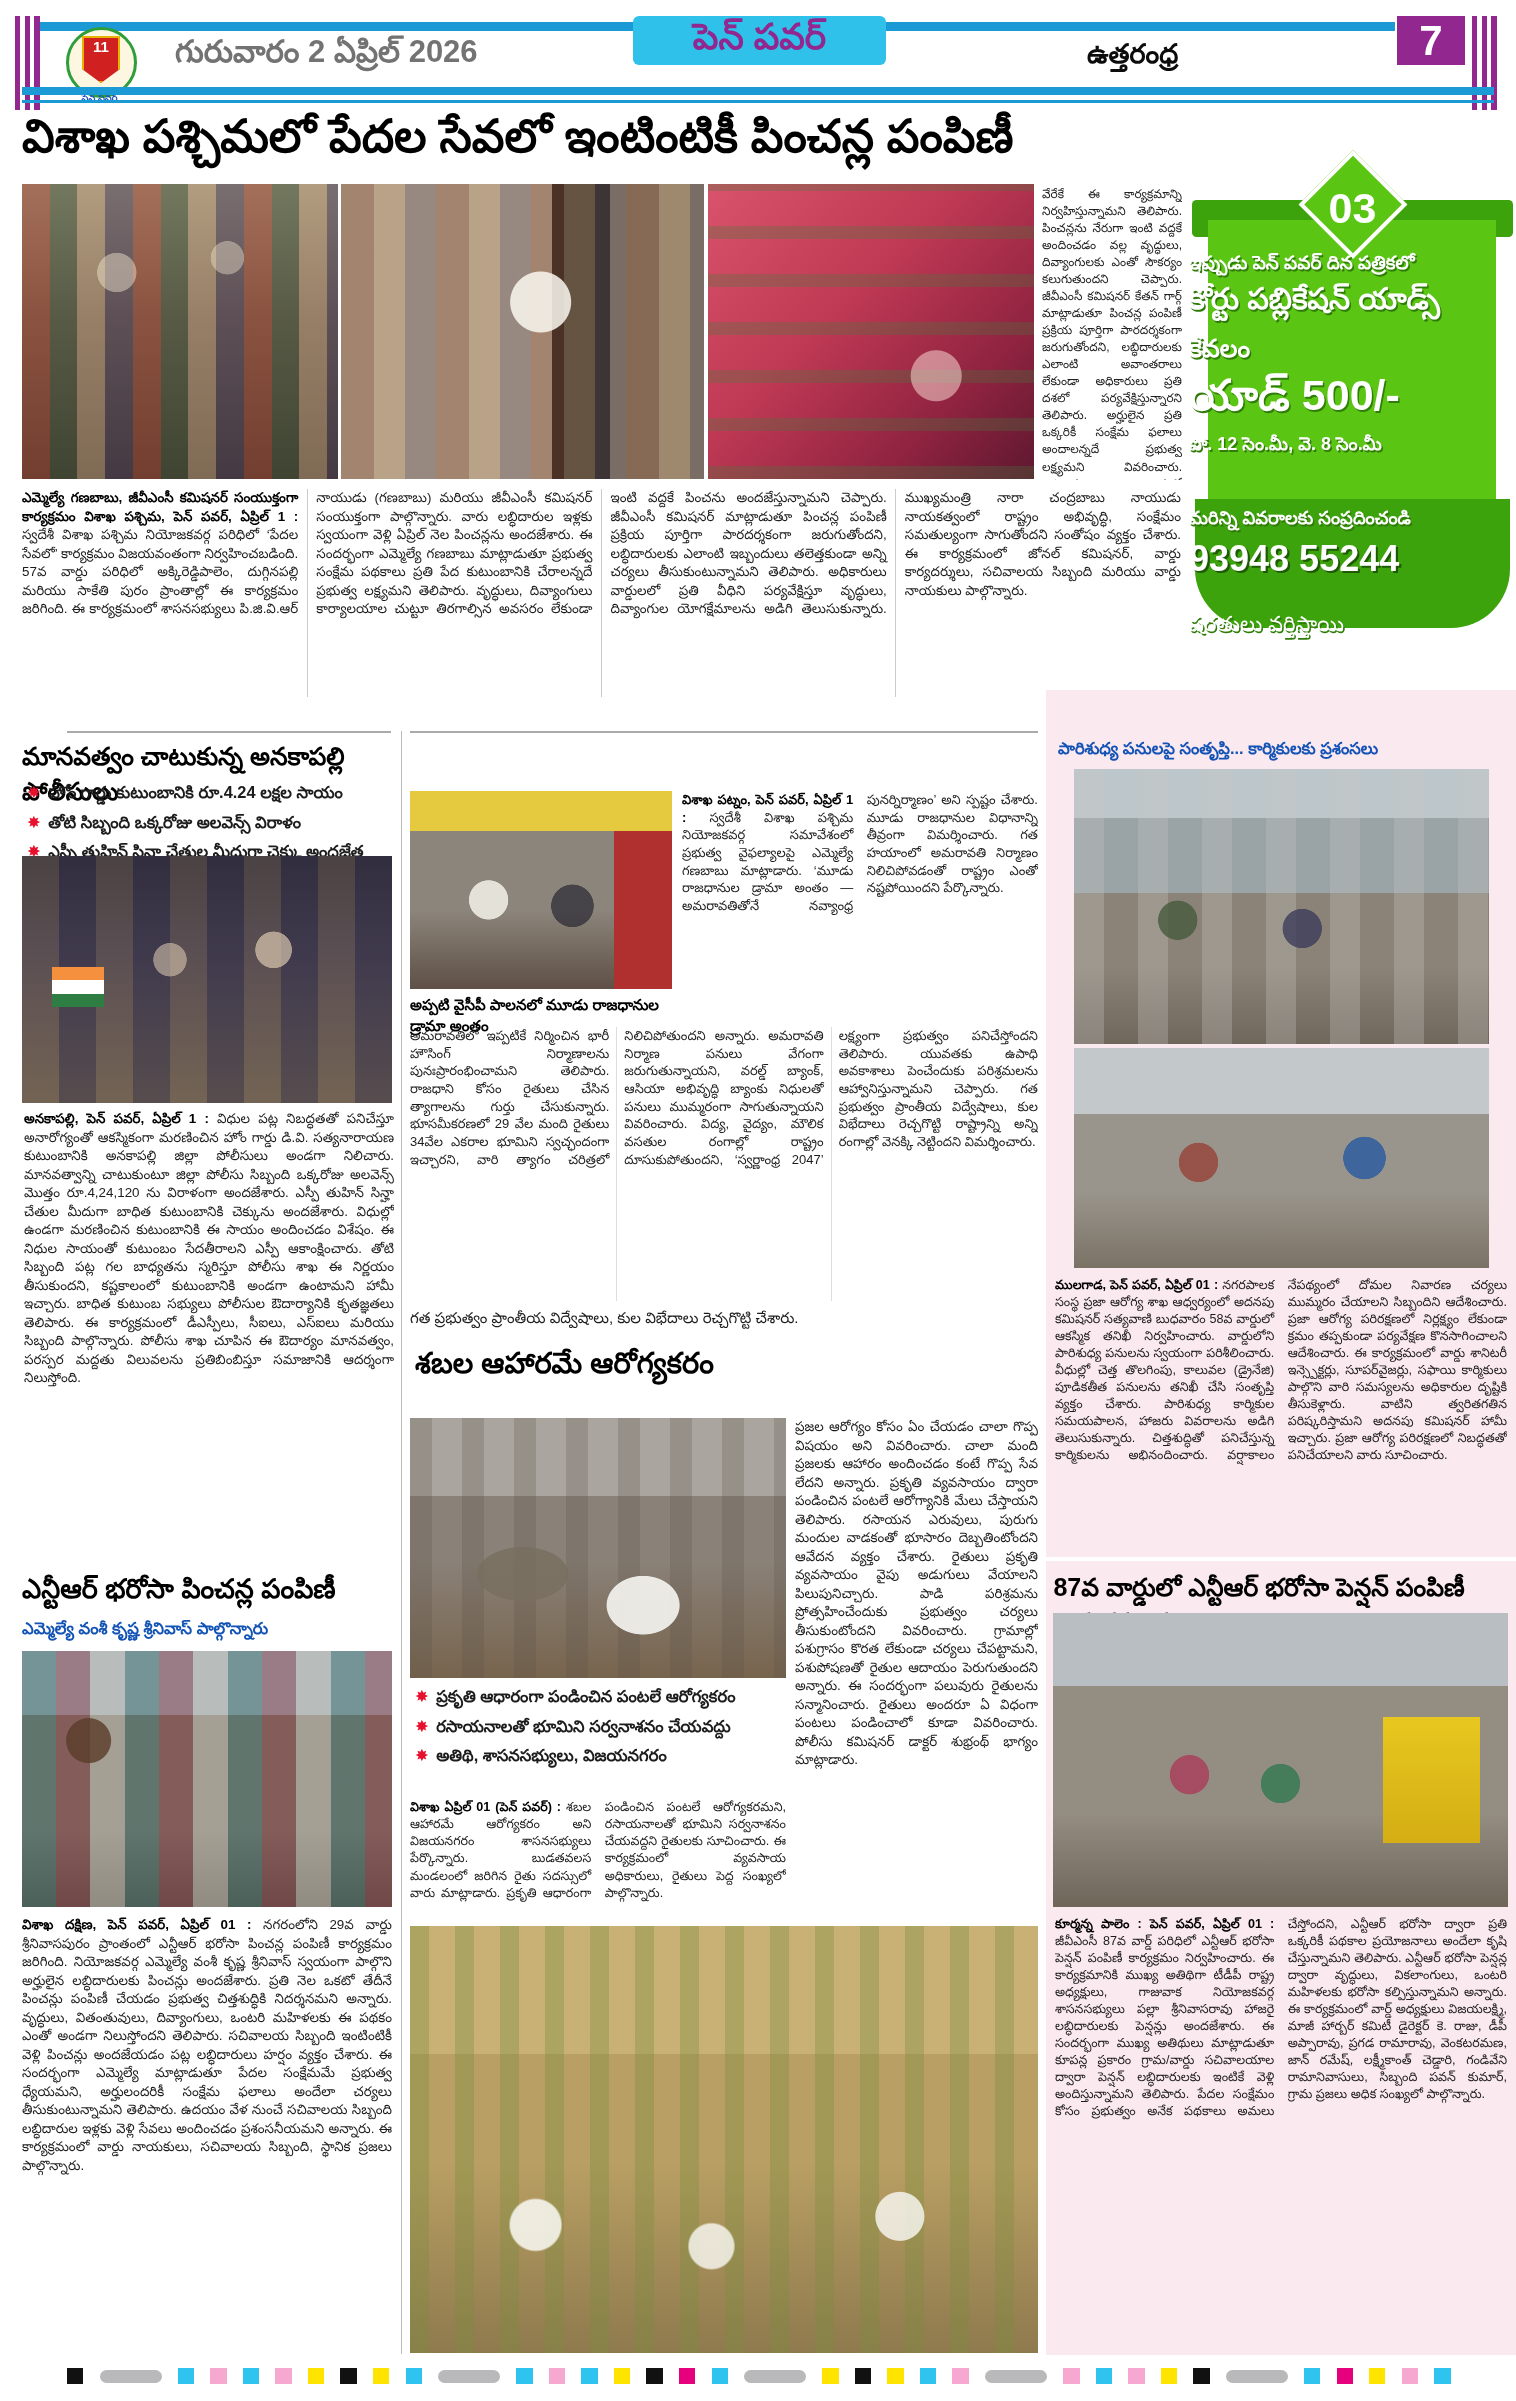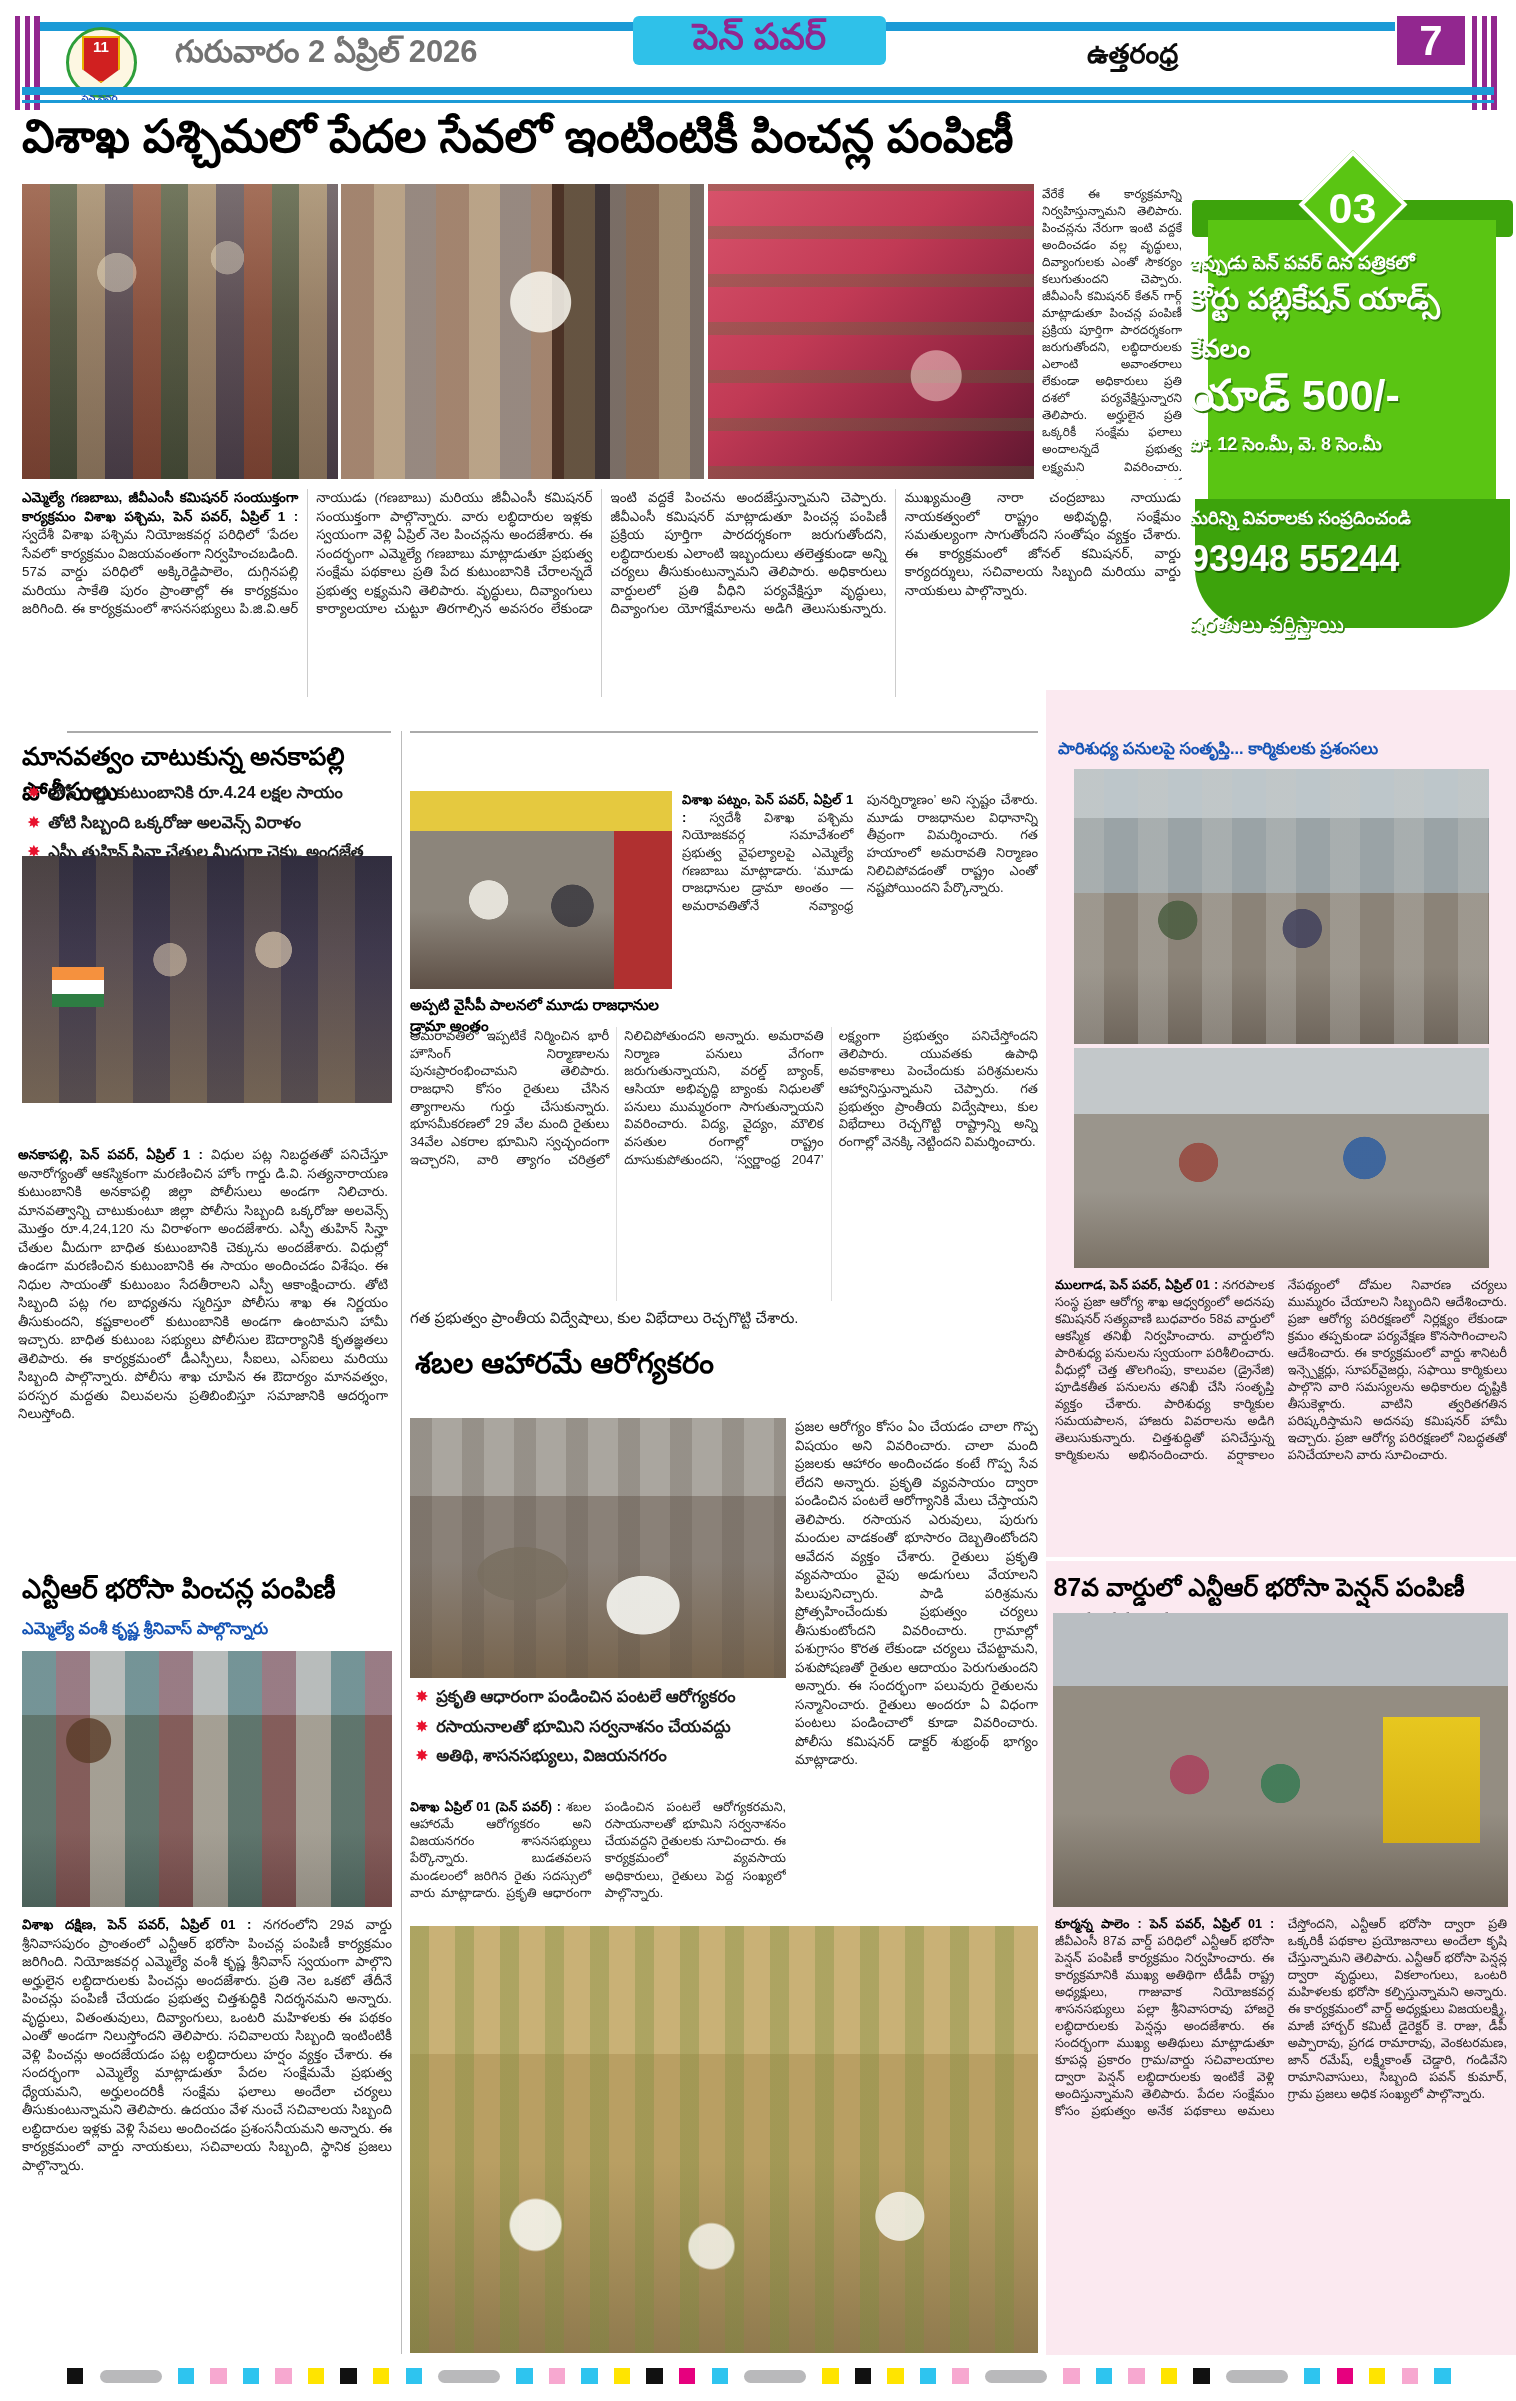--- a/index.html
+++ b/index.html
@@ -79,22 +79,22 @@
   .brow{display:flex;gap:7.4px;align-items:flex-start;font-size:16.4px;font-weight:600;color:#1c1c1c;}
   .star{color:#e8112d;font-size:16.4px;line-height:1.1;}
   .pol-bullets{left:27px;top:783px;width:366px;}
   .ph-police{left:22px;top:856px;width:370px;height:247px;
      background:
       linear-gradient(180deg,#f5913e 0 13.4px,#ffffff 13.4px 27px,#2e7d43 27px 40px) 30px 111px / 52px 40px no-repeat,
       radial-gradient(circle at 68% 38%,rgba(240,220,190,.6) 0 18px,transparent 18.6px),
       radial-gradient(circle at 40% 42%,rgba(240,220,190,.5) 0 16.4px,transparent 17px),
       repeating-linear-gradient(90deg,rgba(140,120,90,.25) 0 37px,rgba(40,40,70,.3) 37px 74px),
       linear-gradient(180deg,#35303b,#4a4150 40%,#6b5d52);}
-  .pol-body{left:18px;top:1110px;width:370px;height:439px;font-size:13.4px;line-height:1.38;
-        text-align:justify;overflow:hidden;color:#1c1c1c;margin-top:36px;}
+  .pol-body{left:24px;top:1110px;width:370px;height:439px;font-size:13.4px;line-height:1.38;
+        text-align:justify;overflow:hidden;color:#1c1c1c;}
   .vrule{background:#bbb;width:0.7px;}
   
   .ntr-h{left:22px;top:1574px;width:375px;font-size:27px;font-weight:bold;color:#000;}
   .subhead{font-size:16.4px;font-weight:bold;color:#1353b5;}
   .ntr-sub{left:22px;top:1619px;width:375px;}
   .ph-ntr{left:22px;top:1651px;width:370px;height:256px;
      background:
       radial-gradient(circle at 18% 35%,rgba(90,60,40,.8) 0 22px,transparent 23px),
       repeating-linear-gradient(90deg,rgba(30,120,120,.3) 0 34px,rgba(150,40,60,.3) 34px 68px,rgba(240,240,230,.35) 68px 103px),
       linear-gradient(180deg,#9aa0a4 0 25%,#7c7468 25% 70%,#5e564c);}

